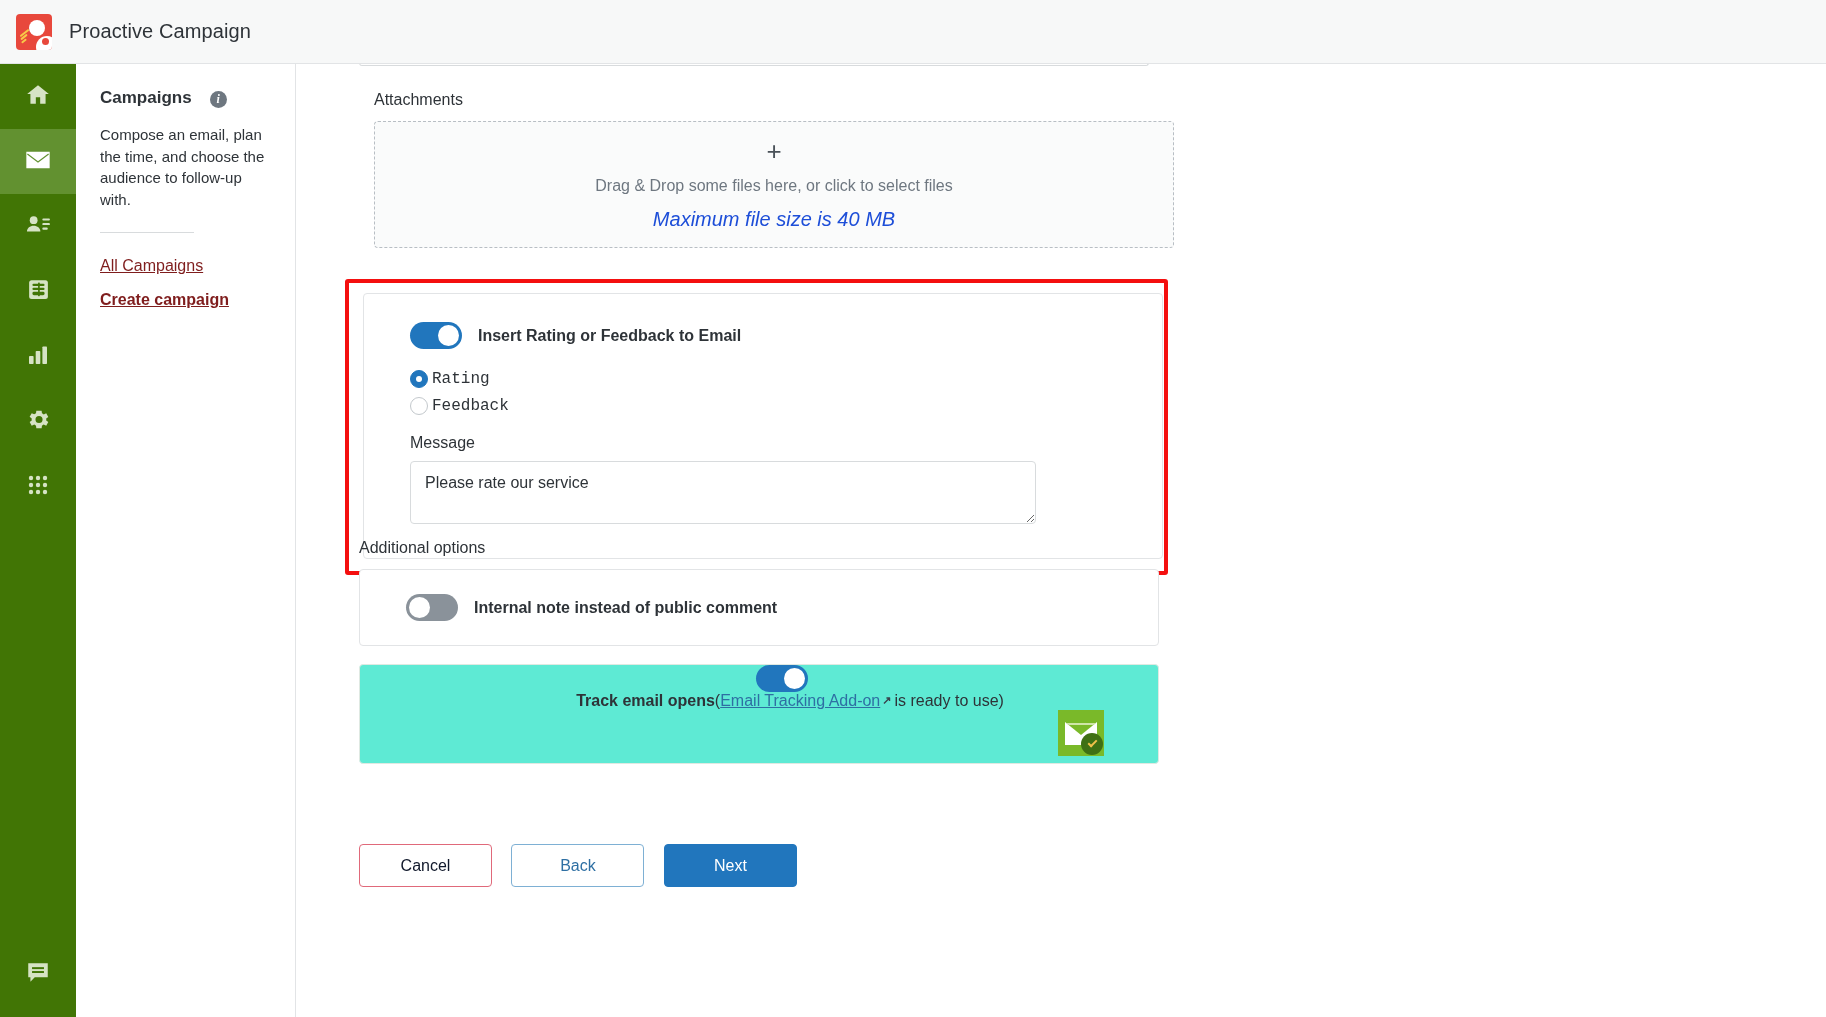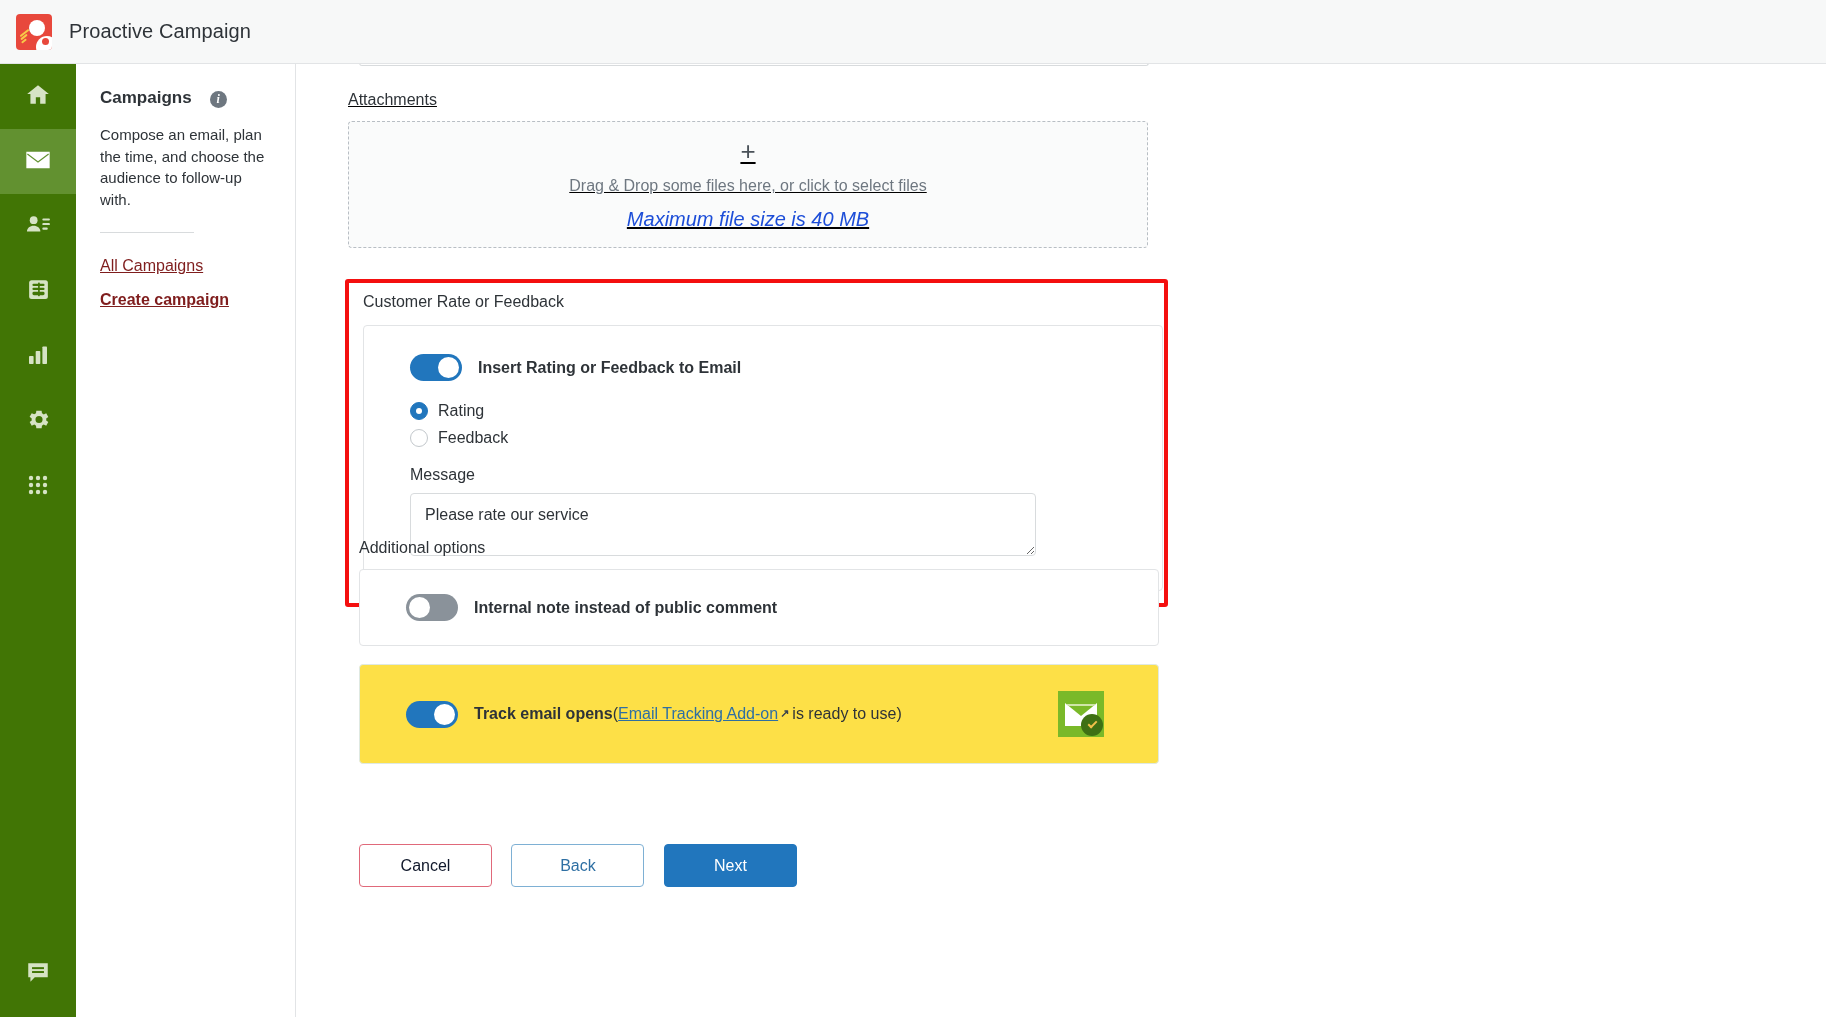--- a/index.html
+++ b/index.html
@@ -201,38 +201,39 @@
     width: 18px; height: 18px; border-radius: 50%;
     flex: 0 0 auto; position: relative; cursor: pointer;
   }
   .radio.checked { background: #2176bd; border: 1px solid #2176bd; }
   .radio.checked::after {
     content: ""; position: absolute;
     width: 6px; height: 6px; border-radius: 50%;
     background: #ffffff; left: 5px; top: 5px;
   }
   .radio.unchecked { background: #ffffff; border: 1px solid #c3c8cc; }
-  .radio-label { font-size: 16px; color: #2e3338; margin-left: 10px; }
+  .radio-label { font-size: 16px; color: #2e3338; margin-left: 4px; font-family: Liberation Mono, monospace; }
 
   .field-label { font-size: 16px; color: #2e3338; }
 
   .textarea {
     width: 626px; height: 63px;
     border: 1px solid #d8dbdd;
     border-radius: 4px;
     background: #ffffff;
     padding: 12px 14px;
     font-size: 16px; color: #2e3338;
     font-family: "Liberation Sans", sans-serif;
     cursor: text;
   }
 
   .card-green {
-    background: #fde047;
+    background: #5eead4;
     border: 1px solid #dfe9e2;
+    flex-direction: column;
   }
 
   .tracking-link {
     color: #2e6fa3; text-decoration: underline; cursor: pointer;
   }
   .ext-icon {
     display: inline-block;
     font-size: 11px; color: #39434d;
     vertical-align: 2px;
     margin: 0 3px 0 2px;
@@ -398,31 +399,30 @@
   <div class="panel-divider"></div>
   <a class="panel-link">All Campaigns</a>
   <a class="panel-link bold">Create campaign</a>
 </div>
 
 <div class="main">
   <div class="content">
 
     <div class="cut-input"></div>
 
-    <div style="position:absolute; top:27px; left:51px;text-decoration:underline;">
+    <div style="position:absolute; top:27px; left:77px;">
       <div class="section-label">Attachments</div>
       <div class="dropzone">
         <div class="dz-plus">+</div>
         <div class="dz-main">Drag &amp; Drop some files here, or click to select files</div>
         <div class="dz-sub">Maximum file size is 40 MB</div>
       </div>
     </div>
 
     <div class="highlight-box" style="top:215px;">
-      <div class="section-label" style="margin-bottom:14px;">Customer Rate or Feedback</div>
 
       <div class="card" style="padding:28px 0 30px 0;">
 
         <div class="row" style="padding-left:46px;text-align:right;">
           <div class="toggle on">
               <span class="knob"></span>
             </div>
           <div class="toggle-label">Insert Rating or Feedback to Email</div>
         </div>
 

